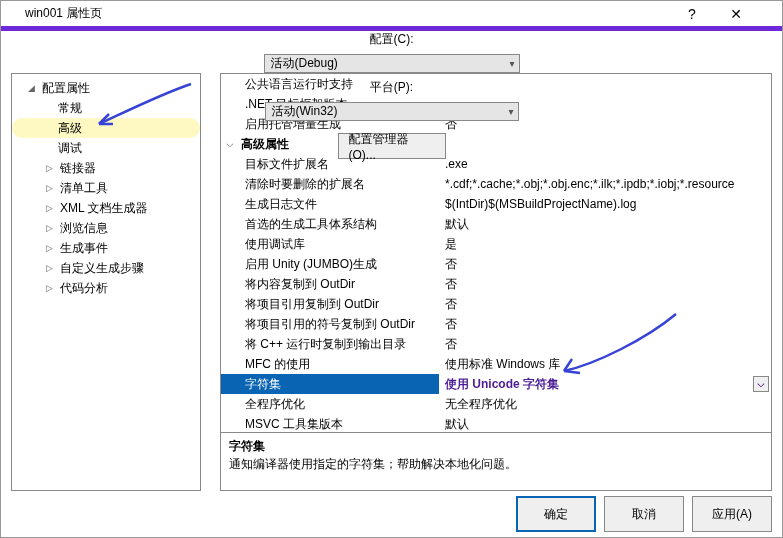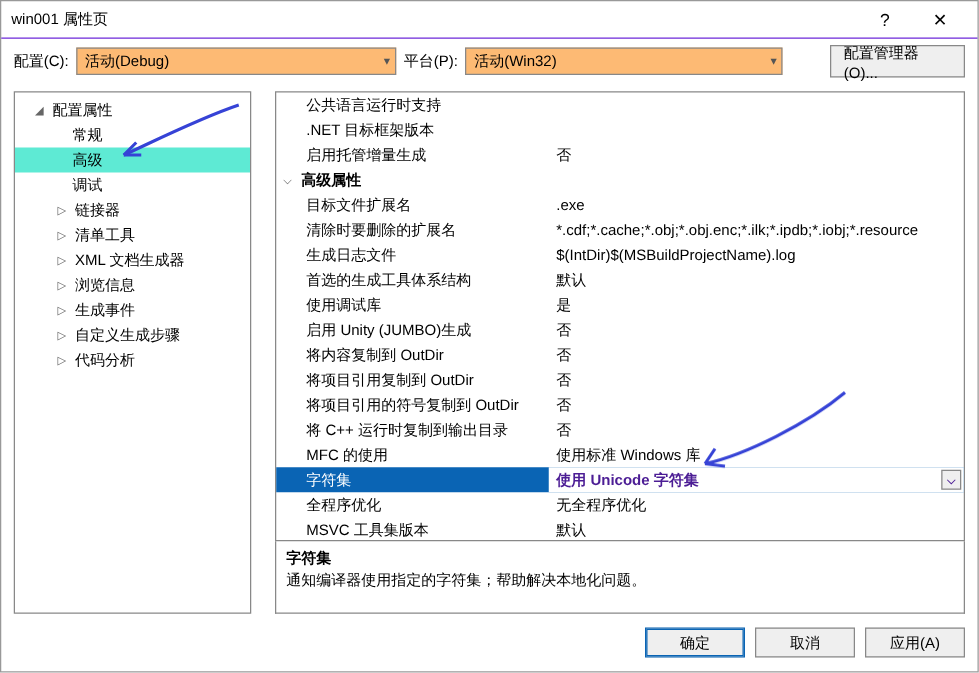--- a/index.html
+++ b/index.html
@@ -1,49 +1,49 @@
 <!DOCTYPE html>
 <html><head>
 <meta charset="utf-8">
 <style>
   * { box-sizing: border-box; font-family: "Microsoft YaHei", "Segoe UI", sans-serif; font-size: 12px; }
   body { margin: 0; background: #fff; }
   .window { width: 783px; height: 538px; border: 1px solid #999; display: flex; flex-direction: column; position: relative; }
-  .titlebar { height: 30px; display: flex; align-items: center; padding: 0 8px; border-bottom: 1px solid #6d28d9; }
+  .titlebar { height: 30px; display: flex; align-items: center; padding: 0 24px; border-bottom: 5px solid #6d28d9; }
   .titlebar .title { flex: 1; }
   .titlebar .btn { width: 44px; height: 30px; display: flex; align-items: center; justify-content: center; font-size: 14px; }
-  .toolbar { height: 36px; display: flex; align-items: center; padding: 0 10px; gap: 6px; }
+  .toolbar { height: 36px; display: flex; align-items: center; padding: 0 10px; gap: 6px; flex-direction: column; }
   .toolbar label { white-space: nowrap; }
-  .combo { position: relative; border: 1px solid #888; height: 22px; display: flex; align-items: center; padding: 0 6px; background: #fdba74; }
+  .combo { position: relative; border: 1px solid #888; height: 22px; display: flex; align-items: center; padding: 0 6px; background: #e5e5e5; }
   .combo .arrow { position: absolute; right: 4px; font-size: 10px; color: #555; }
   #combo-config { width: 256px; }
   #combo-platform { width: 254px; }
   .cfg-mgr { height: 22px; border: 1px solid #888; background: #efefef; padding: 12px 10px; display: flex; align-items: center; width: 108px; justify-content:center;}
   .body { flex: 1; display: flex; padding: 6px 10px 0 10px; gap: 6px; min-height: 0; }
   .tree-wrap { width: 190px; border: 1px solid #888; overflow: auto; padding: 4px 0; }
   .tree-item { height: 20px; display: flex; align-items: center; padding-left: 16px; gap: 4px; cursor: default; }
   .tree-item.level2 { padding-left: 34px; }
   .tree-item.level2b { padding-left: 46px; }
-  .tree-item.sel { background: #5eead4; }
+  .tree-item.sel { background: #fef9c3; border-radius: 10px; }
   .tree-exp { width: 10px; display: inline-block; color: #666; font-size: 9px; }
   .right { flex: 1; display: flex; flex-direction: column; min-width: 0; padding-left: 13px; }
   .grid-wrap { flex: 1; border: 1px solid #888; overflow: auto; }
   .grid-row { display: flex; height: 20px; align-items: stretch; }
   .grid-row.group .g-label { font-weight: bold; }
   .grid-row .exp { width: 18px; display: flex; align-items: center; justify-content: center; font-size: 9px; color: #555; }
   .grid-row .g-label { width: 200px; padding-left: 2px; display: flex; align-items: center; overflow: hidden; white-space: nowrap; }
   .grid-row.child .g-label { padding-left: 6px; }
   .grid-row .g-value { flex: 1; padding-left: 6px; display: flex; align-items: center; overflow: hidden; white-space: nowrap; }
   .grid-row.sel { background: #0a64b4; color: #fff; }
   .grid-row.sel .g-value { background: #fff; color: #4c1d95; font-weight: bold; justify-content: space-between; padding-right: 2px; }
   .grid-row.sel .dd { width: 16px; height: 16px; border: 1px solid #888; background: #efefef; display: flex; align-items: center; justify-content: center; font-size: 9px; margin-left: 4px; }
   .desc { border: 1px solid #888; border-top: none; height: 58px; padding: 4px 8px; line-height: 1.5; }
   .desc .dt { font-weight: bold; }
   .footer { height: 46px; display: flex; align-items: center; justify-content: flex-end; padding: 0 10px; gap: 8px; }
-  .footer .fbtn { width: 80px; height: 24px; border: 1px solid #888; background: #efefef; display: flex; align-items: center; justify-content: center; }
+  .footer .fbtn { width: 80px; height: 36px; border: 1px solid #888; background: #efefef; display: flex; align-items: center; justify-content: center; }
   .footer .fbtn.def { border: 1px solid #0a64b4; box-shadow: inset 0 0 0 1px #0a64b4; }
   .footer .fbtn.dis { color: #000000; }
   svg.annot { position: absolute; pointer-events: none; }
 </style>
 </head>
 <body>
 
 <div class="window">
 
   <div class="titlebar">

